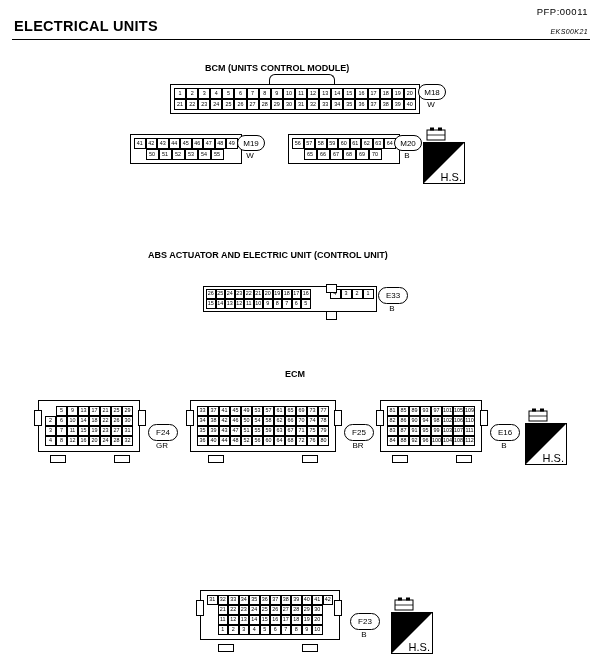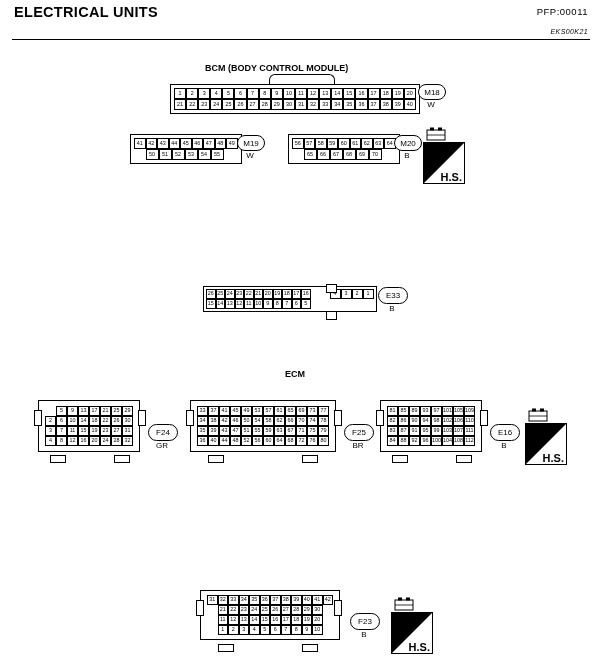--- a/index.html
+++ b/index.html
@@ -8,21 +8,21 @@
     background:#ffffff;
     font-family:"Liberation Sans", sans-serif;
     color:#000;
     position:relative;
     overflow:hidden;
   }
   .page{position:relative;width:600px;height:659px;}
 
   
   .hdr-title{
-    position:absolute;left:14px;top:4px;
+    position:absolute;left:14px;top:18px;
     font-size:14.5px;font-weight:bold;letter-spacing:.3px;
   }
   .hdr-sub{
     position:absolute;left:14px;top:22px;
     font-size:13px;font-weight:bold;
   }
   .hdr-pfp{
     position:absolute;right:12px;top:6px;
     font-size:9.5px;letter-spacing:.5px;
   }
@@ -88,21 +88,21 @@
     overflow:hidden;
   }
   .hsbox .tri{
     position:absolute;left:0;top:0;
     width:0;height:0;
     border-left:40px solid #000;
     border-bottom:40px solid transparent;
   }
   .hsbox .hs{
     position:absolute;right:2px;bottom:0px;
-    font-size:11px;font-weight:bold;
+    font-size:11px;font-weight:normal;
   }
 
   
   .glyph{
     position:absolute;
     width:22px;height:16px;
   }
 
   
   .bcm-hat{
@@ -122,21 +122,21 @@
 </head>
 <body>
 
 <div class="page">
 
   <div class="hdr-title">ELECTRICAL UNITS</div>
   <div class="hdr-pfp">PFP:00011</div>
   <div class="hdr-code">EKS00K21</div>
   <div class="hdr-rule"></div>
 
-  <div class="caption" style="left:205px;top:63px;">BCM (BODY CONTROL MODULE)</div>
+  <div class="caption" style="left:205px;top:63px;">BCM (UNITS CONTROL MODULE)</div>
 
   <div class="bcm-hat" style="left:269px;top:74px;width:64px;height:10px;border-radius:6px 6px 0 0;"></div>
 
   <div class="conn" style="left:170px;top:84px;">
     <div class="conn-body">
       <div class="rowline">
         <div class="cell" style="width:12.1px;height:11px;">1</div>
         <div class="cell" style="width:12.1px;height:11px;">2</div>
         <div class="cell" style="width:12.1px;height:11px;">3</div>
         <div class="cell" style="width:12.1px;height:11px;">4</div>
@@ -240,20 +240,21 @@
     <rect x="2" y="3" width="18" height="10" fill="none" stroke="#000" stroke-width="1"></rect>
     <rect x="5" y="0.5" width="4" height="3" fill="#000"></rect>
     <rect x="13" y="0.5" width="4" height="3" fill="#000"></rect>
     <line x1="2" y1="8" x2="20" y2="8" stroke="#000" stroke-width="0.8"></line>
   </svg>
   <div class="hsbox" style="left:423px;top:142px;">
     <div class="tri"></div>
     <div class="hs">H.S.</div>
   </div>
 
+  <div class="caption" style="left:148px;top:250px;">ABS ACTUATOR AND ELECTRIC UNIT (CONTROL UNIT)</div>
 
   <div class="conn" style="left:203px;top:286px;">
     <div class="conn-body" style="padding:2px;">
       <div class="rowline">
         <div class="cell" style="width:9.5px;height:10px;">26</div>
         <div class="cell" style="width:9.5px;height:10px;">25</div>
         <div class="cell" style="width:9.5px;height:10px;">24</div>
         <div class="cell" style="width:9.5px;height:10px;">23</div>
         <div class="cell" style="width:9.5px;height:10px;">22</div>
         <div class="cell" style="width:9.5px;height:10px;">21</div>

